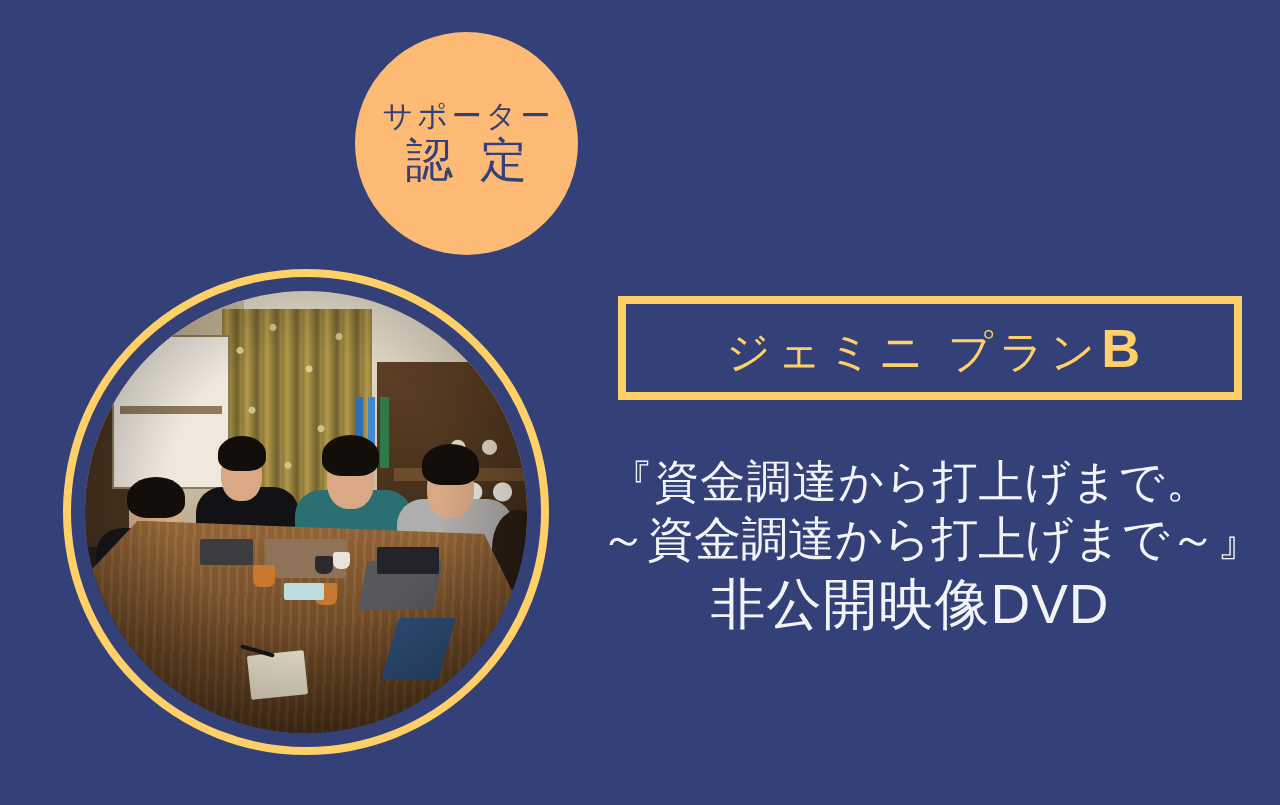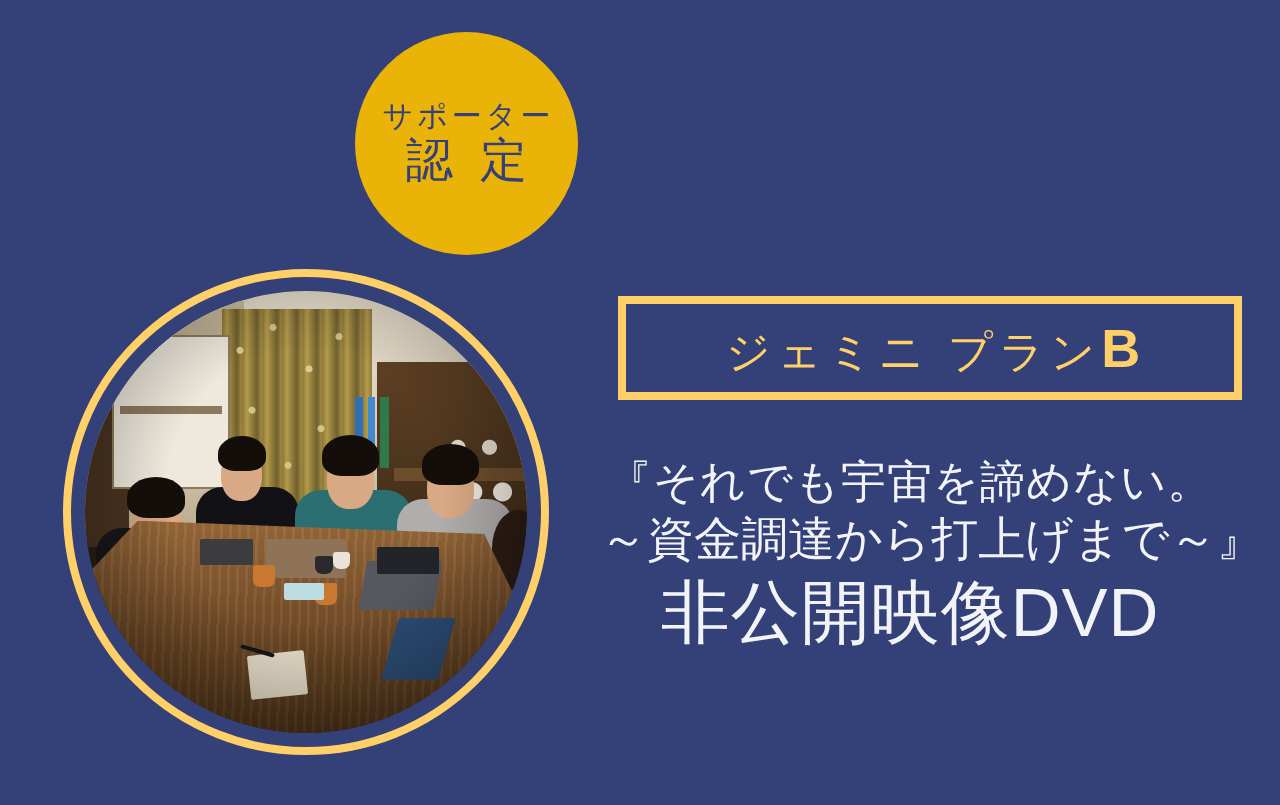--- a/index.html
+++ b/index.html
@@ -23,21 +23,21 @@
   }
 
   
   .badge {
     position: absolute;
     left: 355px;
     top: 32px;
     width: 223px;
     height: 223px;
     border-radius: 50%;
-    background: #eab308;
+    background: #fdba74;
     display: flex;
     flex-direction: column;
     align-items: center;
     justify-content: center;
     box-sizing: border-box;
   }
   .badge-line1 {
     color: #35407A;
     font-size: 30px;
     line-height: 1.05;
@@ -261,21 +261,21 @@
     width: 620px;
     text-align: center;
     color: #F2F3F7;
   }
   .desc-line {
     white-space: nowrap;
     line-height: 1.22;
   }
   .desc-l1 { font-size: 45px; letter-spacing: 1px; }
   .desc-l2 { font-size: 47px; letter-spacing: 0px; }
-  .desc-l3 { font-size: 69px; letter-spacing: 1px; margin-top: 4px; }
+  .desc-l3 { font-size: 55px; letter-spacing: 1px; margin-top: 4px; }
 </style>
 </head>
 <body>
 
 <div class="stage">
 
   <div class="badge">
     <div class="badge-line1">サポーター</div>
     <div class="badge-line2">認 定</div>
   </div>
@@ -347,19 +347,19 @@
   </div>
 
   <div class="right-col">
     <div class="plan-box">
       <div class="plan-title">
         <span>ジェミニ プラン</span><span class="plan-suffix">B</span>
       </div>
     </div>
 
     <div class="desc">
-      <div class="desc-line desc-l1">『それでも宇宙を諦めない。</div>
+      <div class="desc-line desc-l1">『資金調達から打上げまで。</div>
       <div class="desc-line desc-l2">～資金調達から打上げまで～』</div>
       <div class="desc-line desc-l3">非公開映像DVD</div>
     </div>
   </div>
 
 </div>
 
 </body></html>

